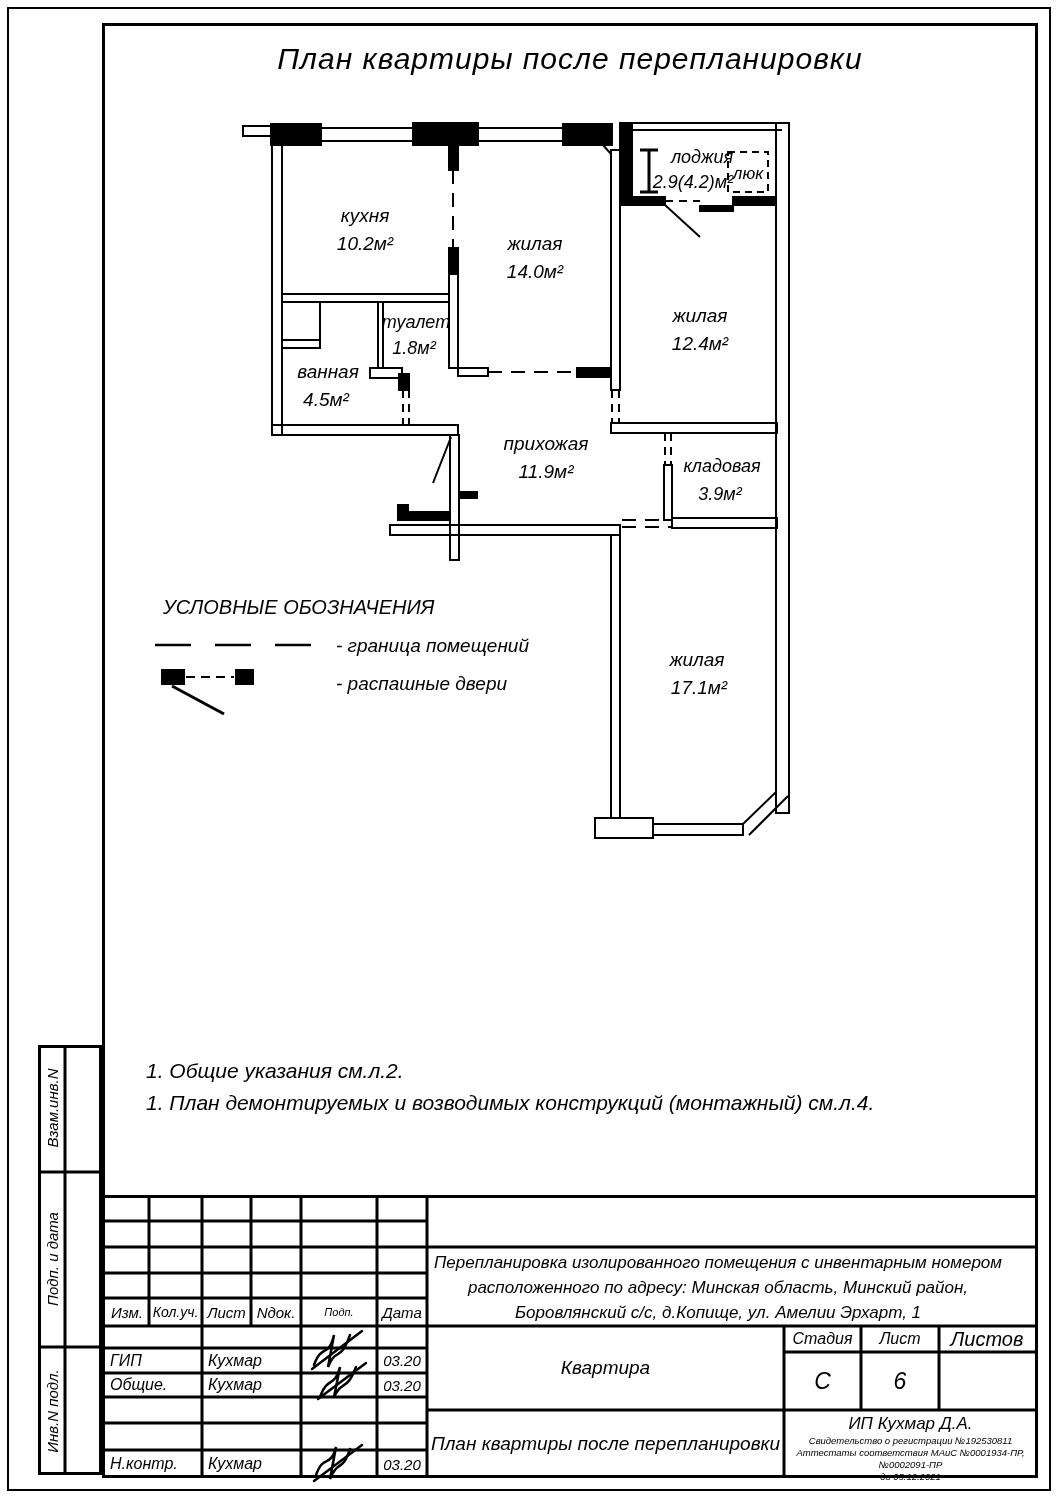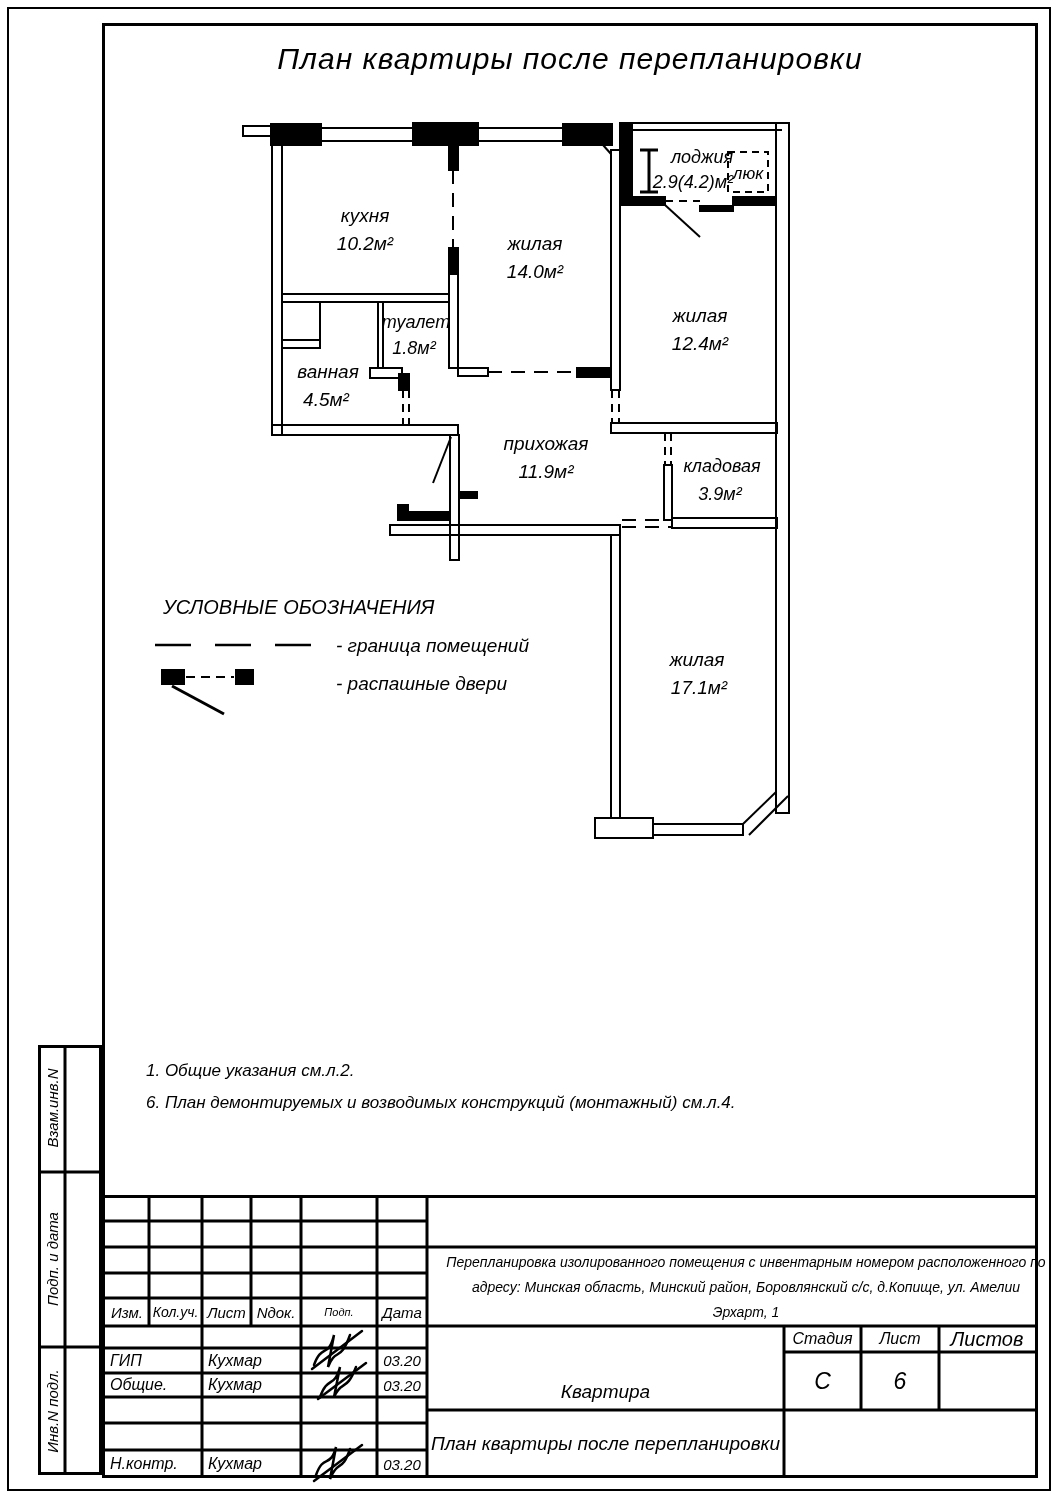--- a/index.html
+++ b/index.html
@@ -6,21 +6,21 @@
   body{
     width:1060px;height:1500px;position:relative;background:#ffffff;
     font-family:"Liberation Sans",sans-serif;font-style:italic;color:#000;
     overflow:hidden;
   }
   .abs{position:absolute;box-sizing:border-box;}
   svg text{font-family:"Liberation Sans",sans-serif;font-style:italic;fill:#000;stroke:none;}
   .pageBorder{left:7px;top:7px;width:1044px;height:1484px;border:2px solid #000;}
   .frame{left:102px;top:23px;width:936px;height:1455px;border:3px solid #000;}
   .drawTitle{left:102px;top:42px;width:936px;text-align:center;font-size:30px;letter-spacing:1px;}
-  .notes{left:146px;top:1055px;width:740px;font-size:17px;line-height:32px;}
+  .notes{left:146px;top:1055px;width:740px;font-size:21px;line-height:32px;}
   .sidebar{left:38px;top:1045px;width:64px;height:430px;}
   .sideLabel{position:absolute;white-space:nowrap;font-size:15px;transform:translate(-50%,-50%) rotate(-90deg);}
   .stamp{left:102px;top:1195px;width:936px;height:283px;}
   .st{position:absolute;box-sizing:border-box;}
   .ctr{display:flex;align-items:center;justify-content:center;text-align:center;}
 </style>
 </head>
 <body>
 
 <div class="abs pageBorder"></div>
@@ -148,21 +148,21 @@
       <rect x="236" y="670" width="17" height="14" fill="#000"></rect>
       <line x1="186" y1="677" x2="234" y2="677" stroke-dasharray="9 6"></line>
       <line x1="172" y1="686" x2="224" y2="714" stroke-width="3"></line>
     </g>
     <text x="336" y="690" font-size="19">- распашные двери</text>
   </g>
 </svg>
 
 <div class="abs notes">
   <div>1. Общие указания см.л.2.</div>
-  <div>6. План демонтируемых и возводимых конструкций (монтажный) см.л.4.</div>
+  <div>1. План демонтируемых и возводимых конструкций (монтажный) см.л.4.</div>
 </div>
 
 <div class="abs sidebar">
   <svg width="64" height="430" viewBox="0 0 64 430">
     <rect x="1.5" y="1.5" width="61" height="427" fill="none" stroke="#000" stroke-width="3"></rect>
     <line x1="27" y1="0" x2="27" y2="430" stroke="#000" stroke-width="3"></line>
     <line x1="0" y1="127" x2="64" y2="127" stroke="#000" stroke-width="3"></line>
     <line x1="0" y1="302" x2="64" y2="302" stroke="#000" stroke-width="3"></line>
   </svg>
   <div class="sideLabel" style="left:14px;top:63px;">Взам.инв.N</div>
@@ -225,24 +225,30 @@
       <path d="M14 74 L62 38"></path>
     </g>
   </svg>
   <svg class="st" style="left:204px;top:244px;" width="70" height="48" viewBox="0 0 70 48">
     <g stroke="#000" fill="none" stroke-width="2.5" stroke-linecap="round">
       <path d="M10 36 C18 14 24 30 30 8 L24 40 C32 20 36 34 44 10"></path>
       <path d="M8 42 L56 6"></path>
     </g>
   </svg>
 
-  <div class="st ctr" style="left:344px;top:55px;width:600px;height:74px;font-size:14px;line-height:25px;">Перепланировка изолированного помещения с инвентарным номером расположенного по адресу: Минская область, Минский район, Боровлянский с/с, д.Копище, ул. Амелии Эрхарт, 1</div>
-  <div class="st ctr" style="left:325px;top:131px;width:357px;height:84px;font-size:19px;margin-top:24px;">Квартира</div>
+  <div class="st ctr" style="left:316px;top:55px;width:600px;height:74px;font-size:17px;line-height:25px;">Перепланировка изолированного помещения с инвентарным номером расположенного по адресу: Минская область, Минский район, Боровлянский с/с, д.Копище, ул. Амелии Эрхарт, 1</div>
+  <div class="st ctr" style="left:325px;top:131px;width:357px;height:84px;font-size:19px;">Квартира</div>
   <div class="st ctr" style="left:325px;top:215px;width:357px;height:68px;font-size:19px;">План квартиры после перепланировки</div>
 
   <div class="st ctr" style="left:682px;top:131px;width:77px;height:26px;font-size:16px;">Стадия</div>
   <div class="st ctr" style="left:759px;top:131px;width:78px;height:26px;font-size:16px;">Лист</div>
   <div class="st ctr" style="left:837px;top:131px;width:96px;height:26px;font-size:20px;">Листов</div>
   <div class="st ctr" style="left:682px;top:157px;width:77px;height:58px;font-size:23px;">С</div>
   <div class="st ctr" style="left:759px;top:157px;width:78px;height:58px;font-size:23px;">6</div>
   <div class="st ctr" style="left:837px;top:157px;width:96px;height:58px;font-size:23px;"></div>
 
+  <div class="st" style="left:684px;top:218px;width:249px;height:63px;text-align:center;">
+    <div style="font-size:17px;line-height:22px;">ИП Кухмар Д.А.</div>
+    <div style="font-size:9.5px;line-height:12px;">Свидетельство о регистрации №192530811</div>
+    <div style="font-size:9.5px;line-height:12px;">Аттестаты соответствия МАиС №0001934-ПР, №0002091-ПР</div>
+    <div style="font-size:9.5px;line-height:12px;">до 05.12.2021</div>
+  </div>
 </div>
 
 </body></html>

